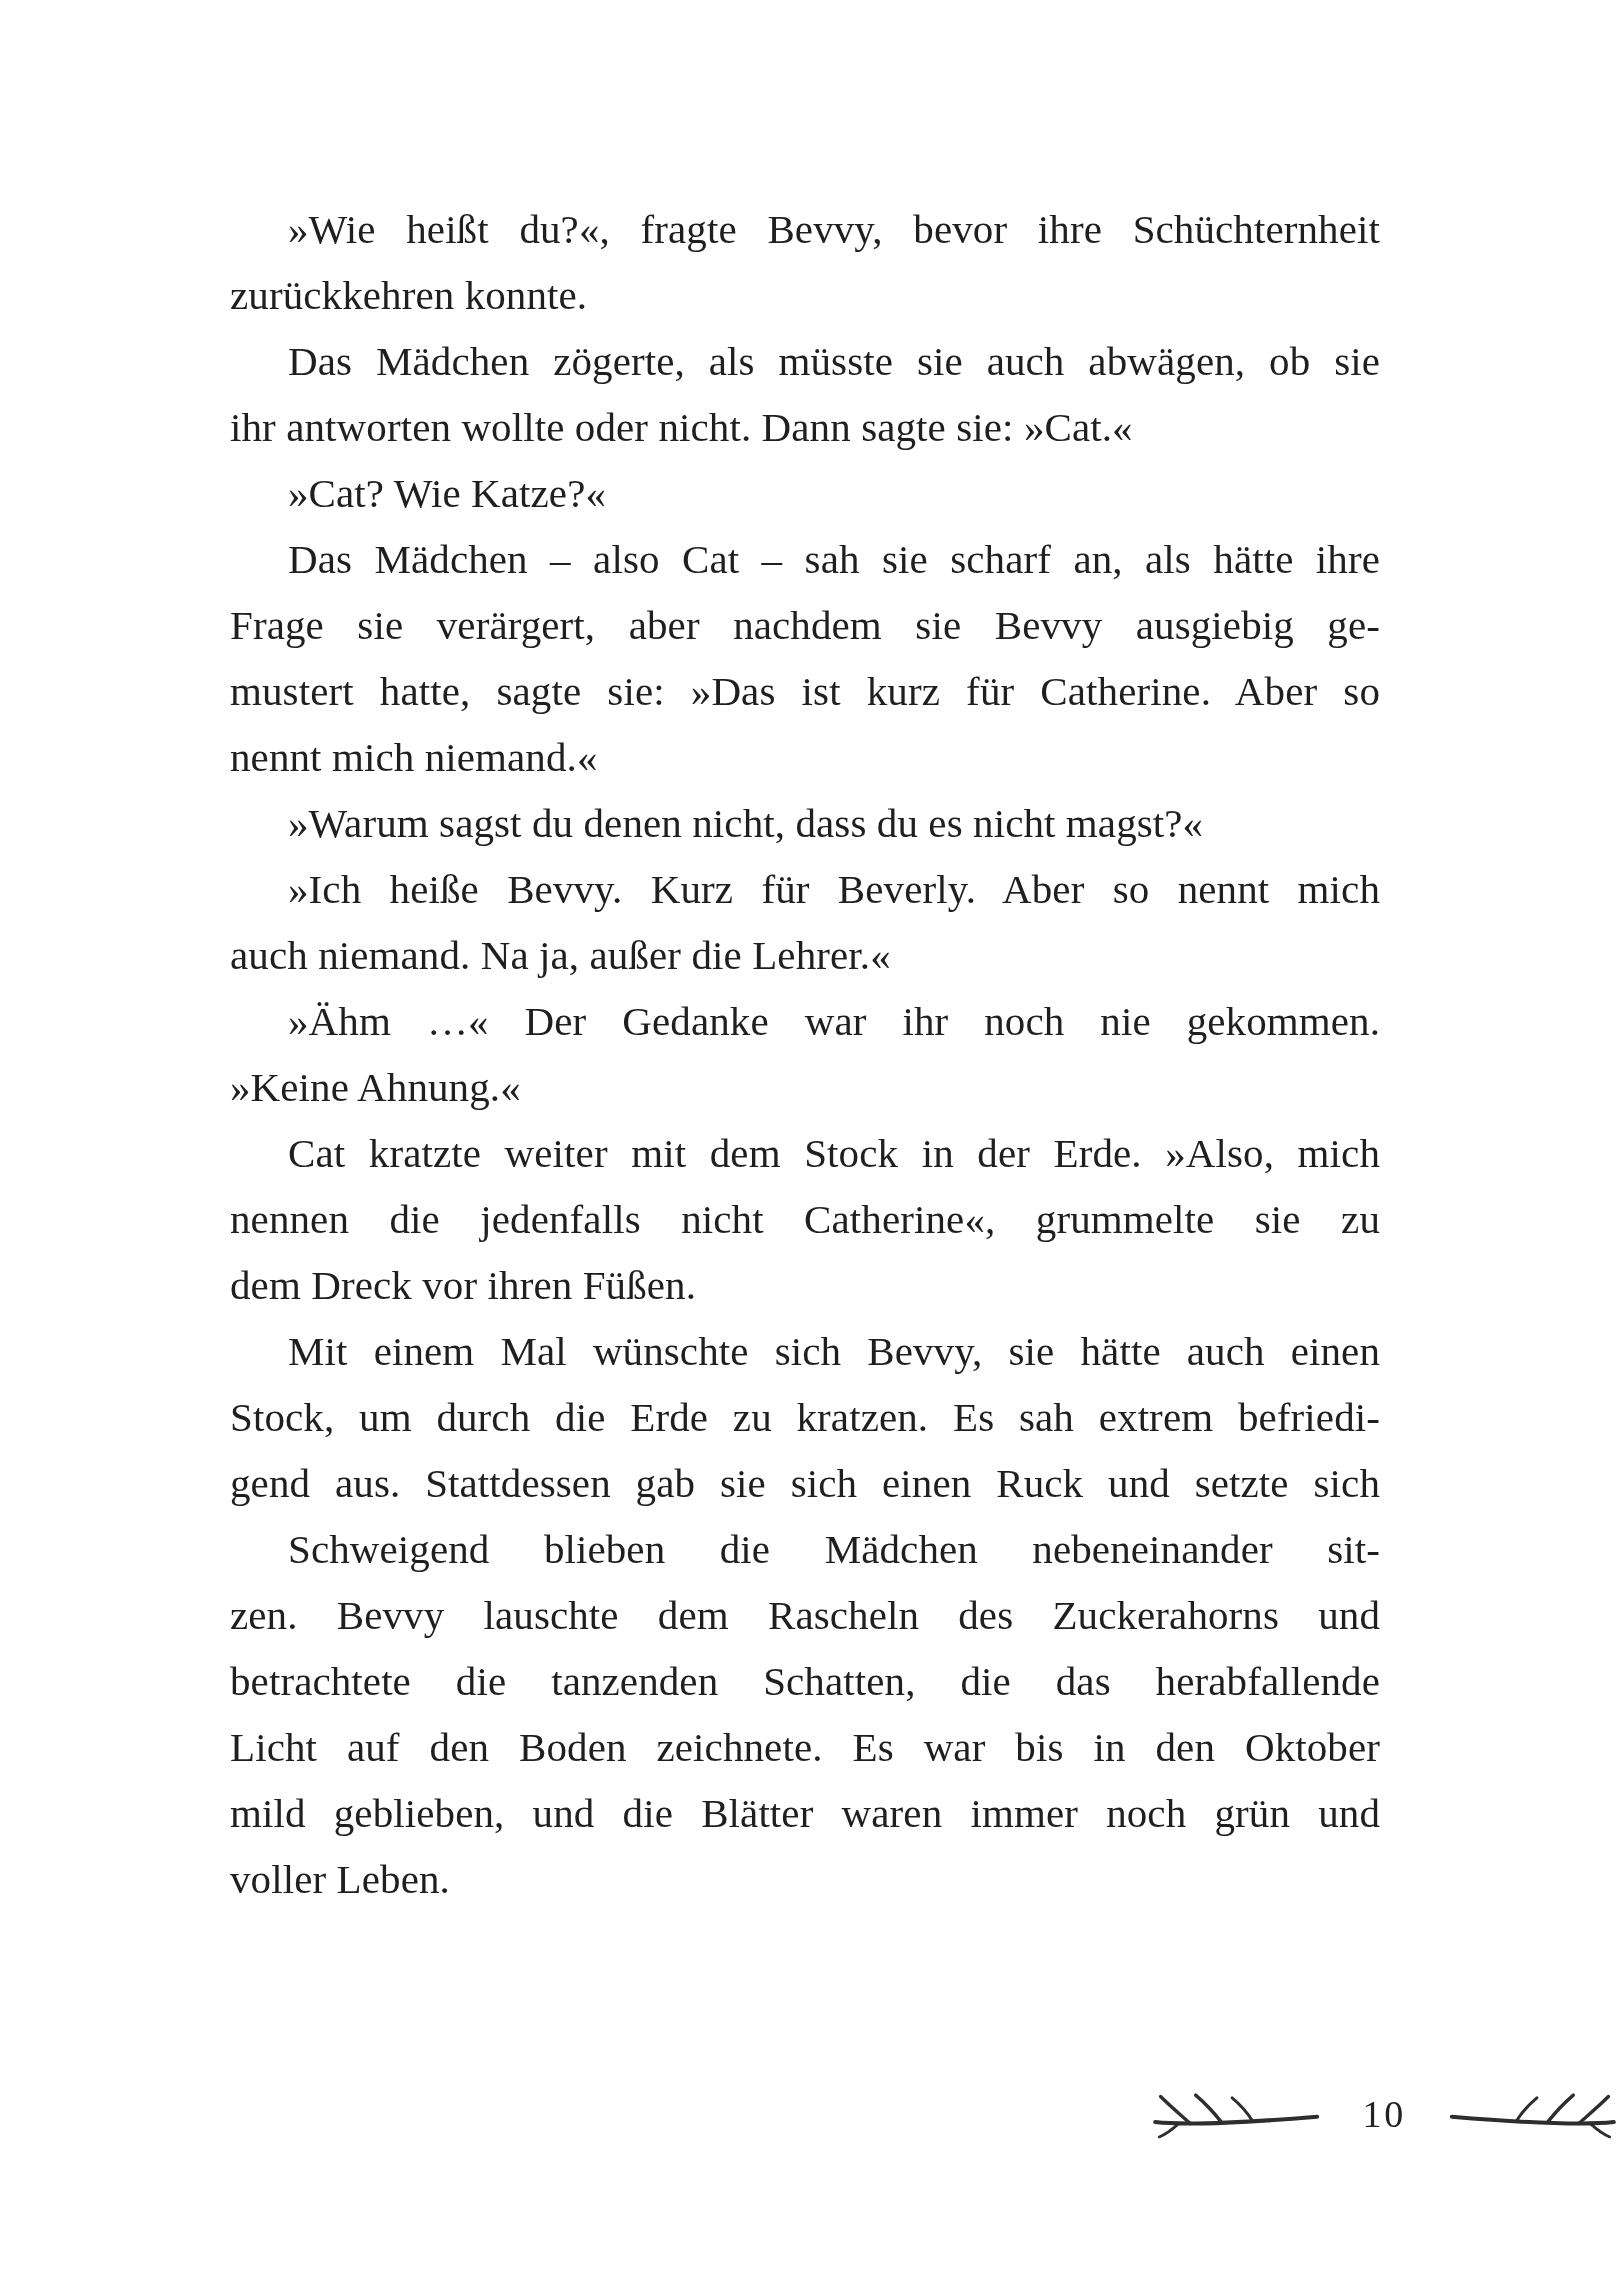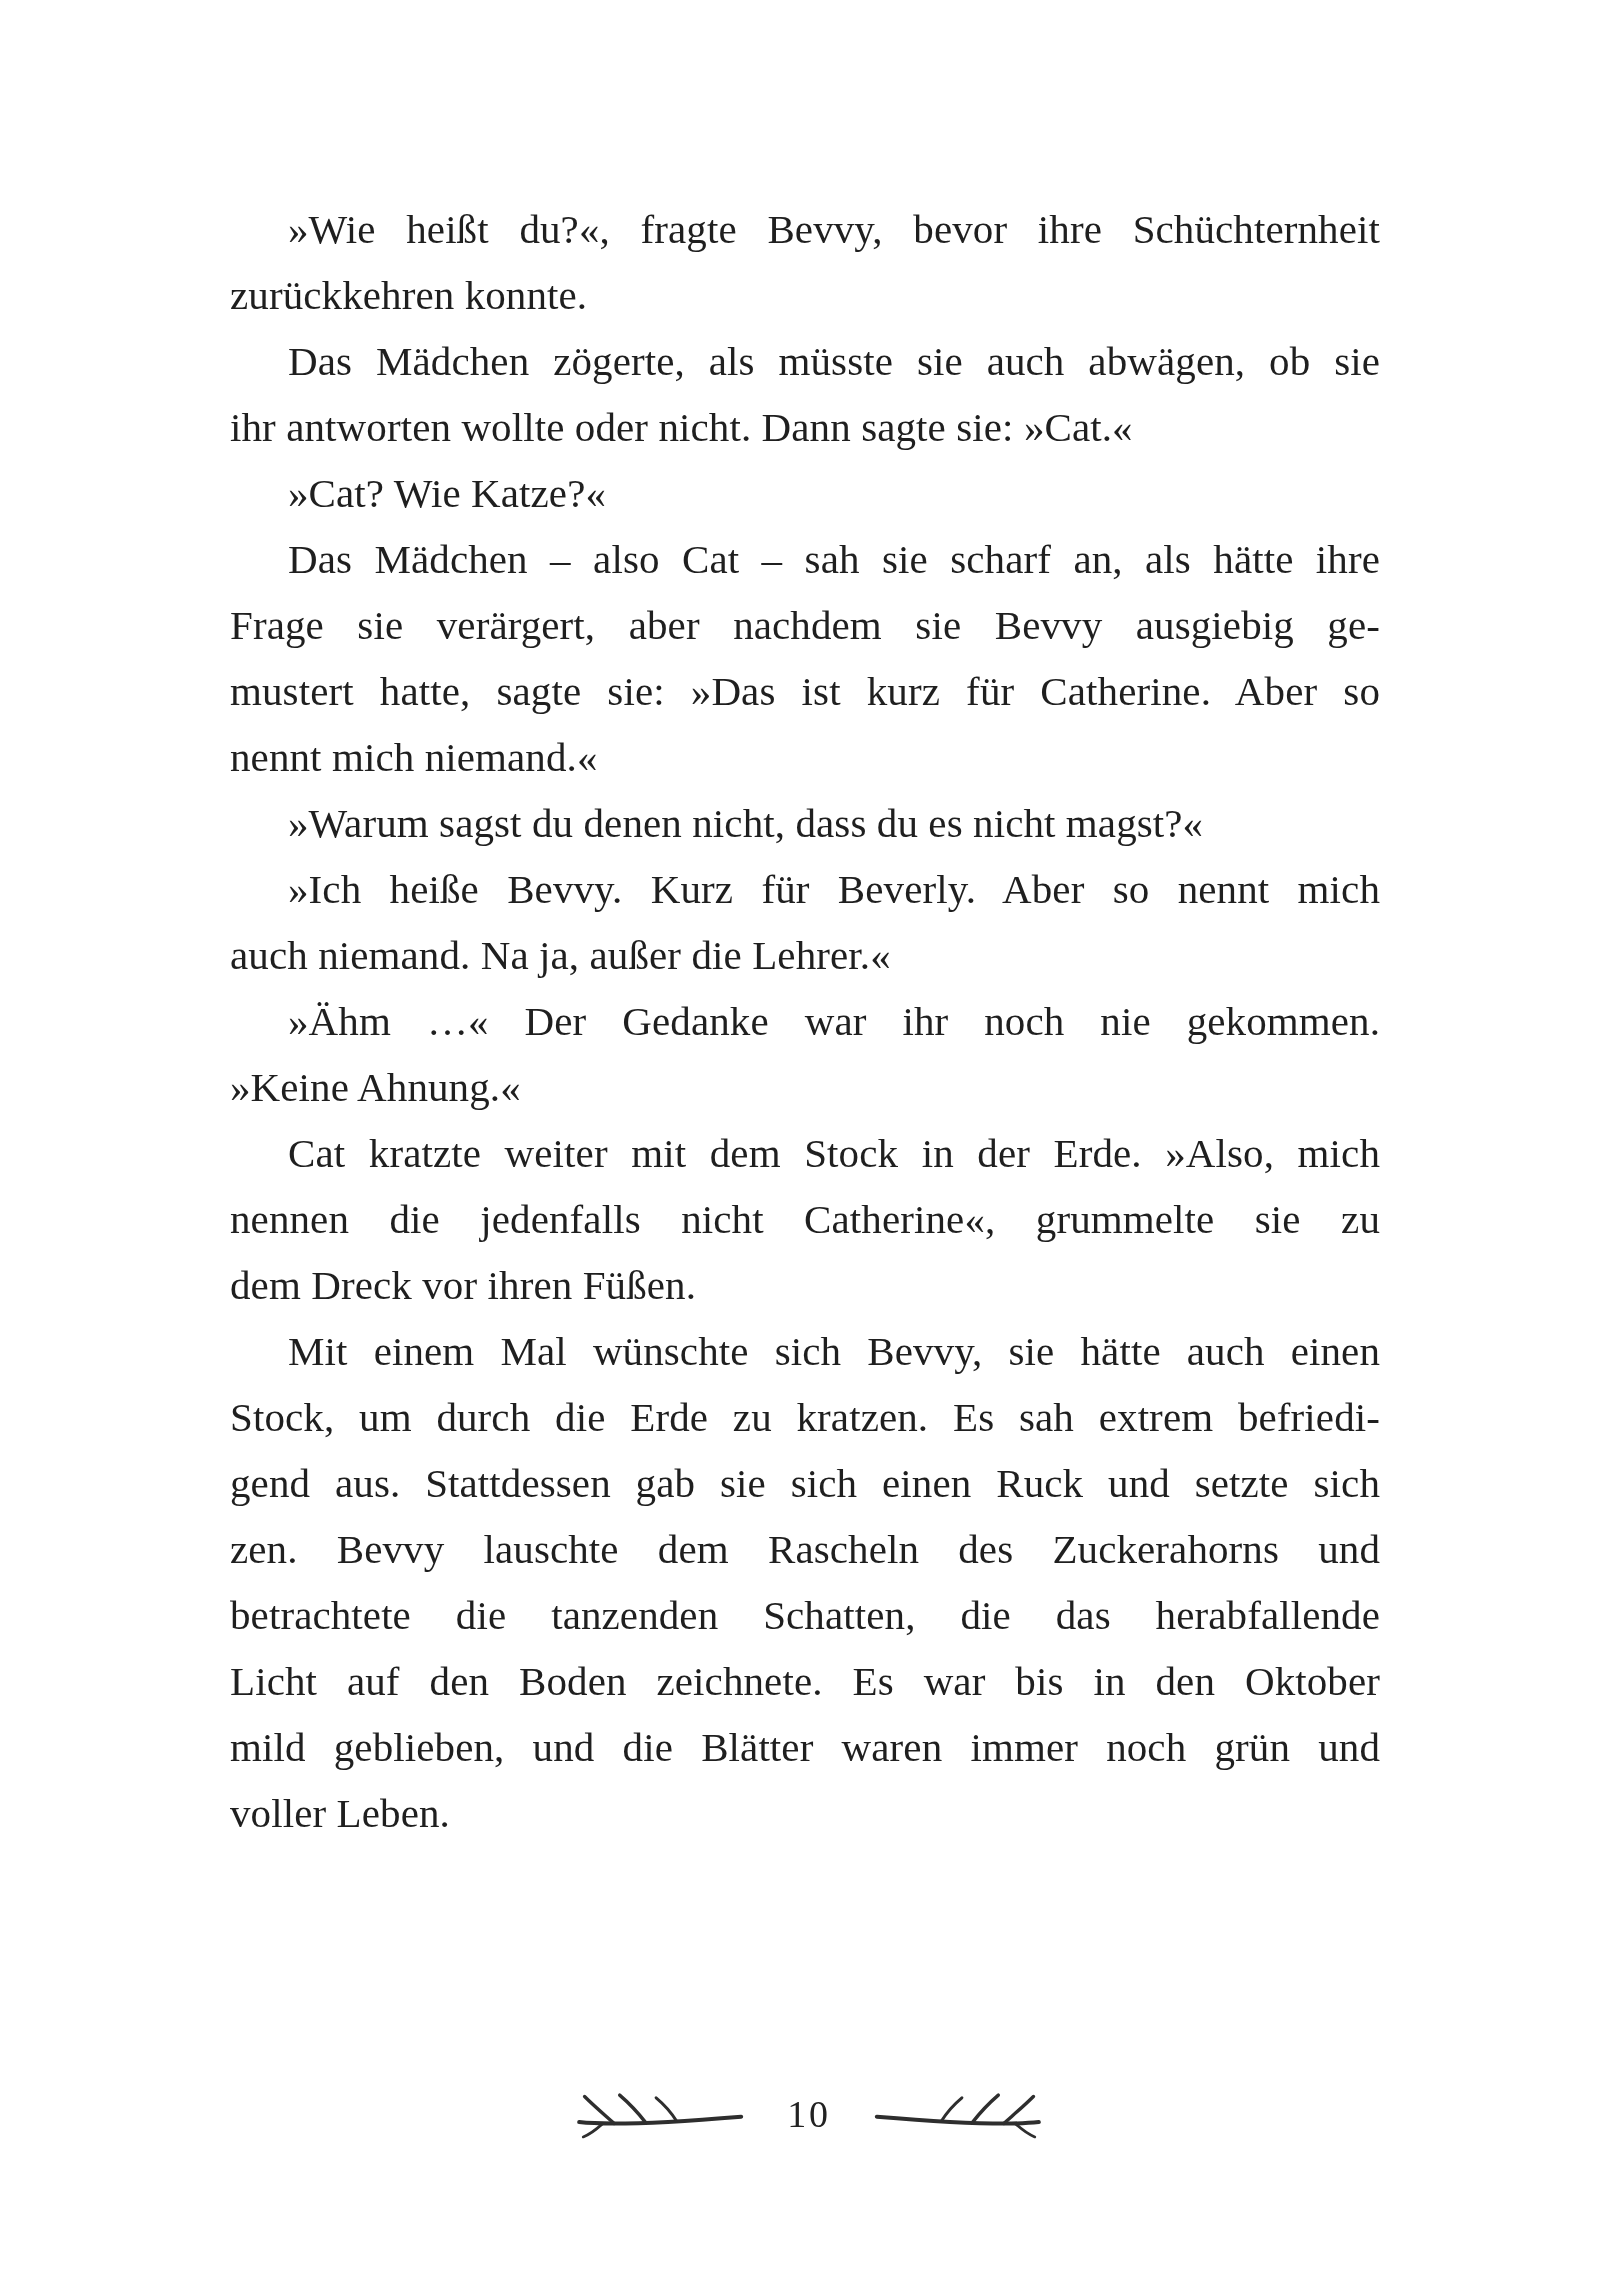--- a/index.html
+++ b/index.html
@@ -39,21 +39,21 @@
     text-align: center;
     text-align-last: left;
   }
   .footer {
     position: absolute;
     left: 0;
     top: 2087px;
     width: 1618px;
     display: flex;
     align-items: center;
-    justify-content: center;
+    justify-content: flex-end;
     gap: 43px;
   }
   .page-number {
     font-size: 38px;
     letter-spacing: 2.7px;
     color: #222222;
   }
   .ornament svg {
     display: block;
   }
@@ -107,20 +107,21 @@
     <div class="line last">dem Dreck vor ihren Füßen.</div>
   </div>
 
   <div class="paragraph">
     <div class="line first">Mit einem Mal wünschte sich Bevvy, sie hätte auch einen</div>
     <div class="line">Stock, um durch die Erde zu kratzen. Es sah extrem befriedi-</div>
     <div class="line">gend aus. Stattdessen gab sie sich einen Ruck und setzte sich</div>
   </div>
 
   <div class="paragraph">
+    <div class="line first">Schweigend blieben die Mädchen nebeneinander sit-</div>
     <div class="line">zen. Bevvy lauschte dem Rascheln des Zuckerahorns und</div>
     <div class="line">betrachtete die tanzenden Schatten, die das herabfallende</div>
     <div class="line">Licht auf den Boden zeichnete. Es war bis in den Oktober</div>
     <div class="line">mild geblieben, und die Blätter waren immer noch grün und</div>
     <div class="line last">voller Leben.</div>
   </div>
 
 </div>
 
 <div class="footer">

